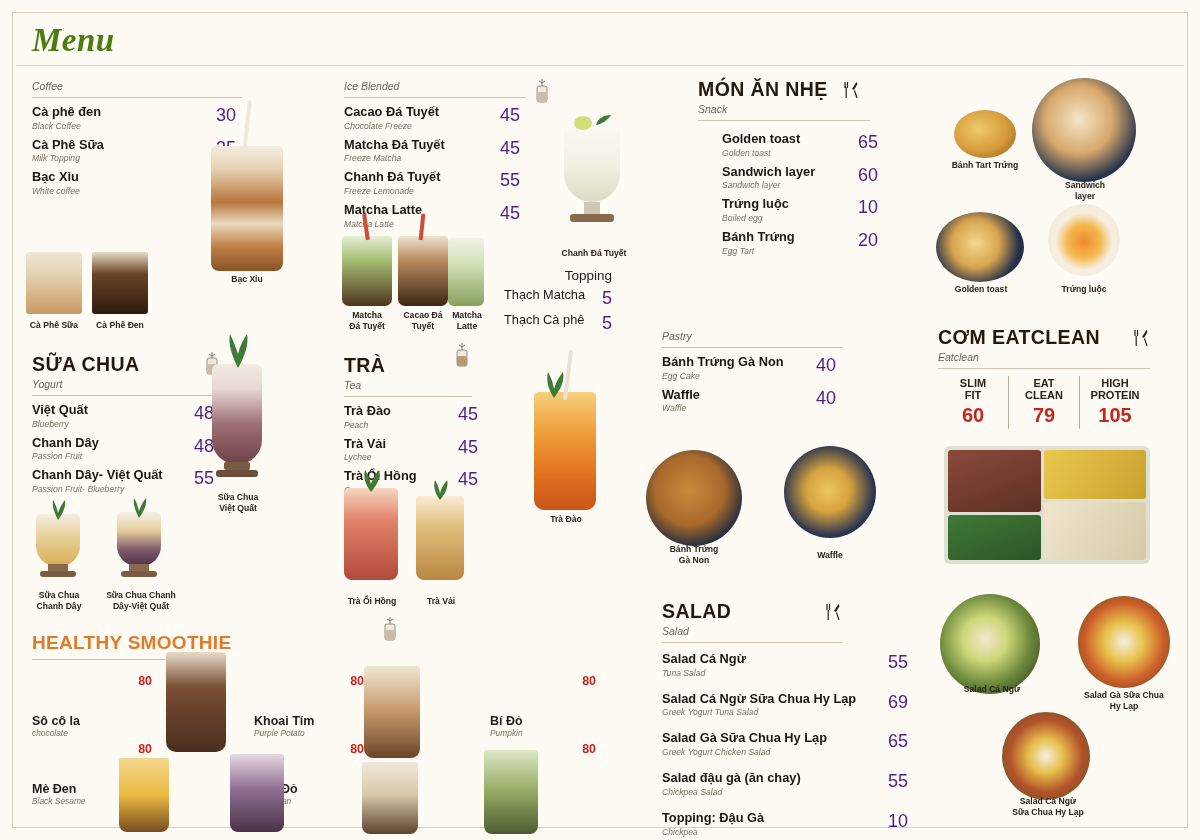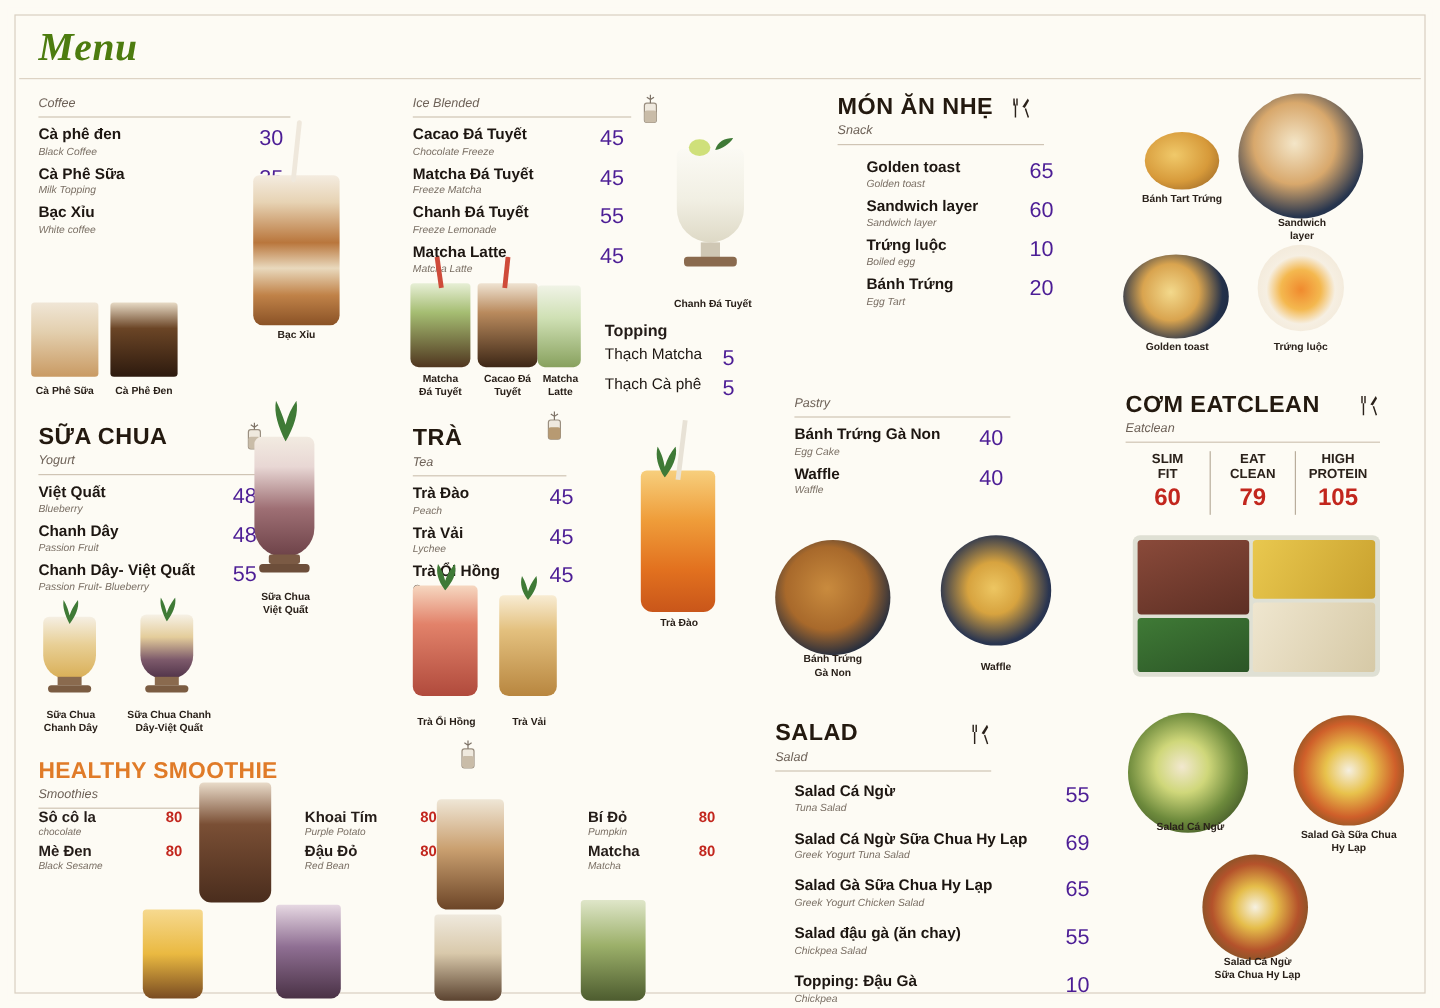--- a/index.html
+++ b/index.html
@@ -52,35 +52,35 @@
   .item .name{font-weight:bold;font-size:12.8px;color:#1d1611;line-height:1.15;}
   .item .desc{font-size:8.6px;color:#7a6f64;font-style:italic;margin-top:1px;}
   .item .price{font-weight:normal;font-size:18px;color:#4c1d95;margin-left:10px;white-space:nowrap;}
   .price-col{min-width:26px;text-align:left;}
   .cap{
     font-size:8.6px;font-weight:bold;color:#2a211a;text-align:center;line-height:1.25;
   }
   
   .ph{border-radius:3px;background:#e9e2d6;position:relative;overflow:hidden;}
   .circle{border-radius:50%;}
-  .topping-h{font-weight:bold;font-size:13.5px;margin-bottom:5px;}
+  .topping-h{font-weight:normal;font-size:13.5px;margin-bottom:5px;text-align:right;}
   .eatclean-box{
     display:flex;border:0;margin-top:6px;
   }
   .ec-cell{
     flex:1;text-align:center;padding:2px 4px;
   }
   .ec-cell + .ec-cell{border-left:1px solid #b9ad9c;}
   .ec-label{font-size:11px;font-weight:bold;line-height:1.05;color:#2a211a;}
   .ec-num{font-size:20px;font-weight:bold;color:#c2261d;margin-top:3px;}
   .smoothie-h{
     font-weight:bold;font-size:19px;color:#e07b28;letter-spacing:.3px;
   }
   .sm-item{display:flex;align-items:flex-start;margin-bottom:4px;}
-  .sm-name{font-weight:bold;font-size:12.5px;}
+  .sm-name{font-weight:bold;font-size:12.5px;margin-top:40px;}
   .sm-desc{font-size:8.4px;color:#7a6f64;font-style:italic;}
   .sm-price{font-weight:bold;font-size:12.4px;color:#c2261d;}
   svg{display:block;}
 </style>
 </head>
 <body>
 
 <div class="page">
   <div class="frame"></div>
 
@@ -195,21 +195,20 @@
         <svg width="32" height="20" viewBox="0 0 32 20">
           <path d="M16 20C12 12 10 6 11 0c3 5 4 9 5 13 2-6 4-9 7-13 1 7-2 13-7 20z" fill="#3f7a36"></path>
         </svg>
       </div>
   </div>
   <div class="cap" style="position:absolute;left:88px;top:584px;width:94px;white-space:pre-line;">Sữa Chua Chanh
 Dây-Việt Quất</div>
 
   <div class="col" style="left:26px;top:626px;width:580px;">
     <div class="smoothie-h">HEALTHY SMOOTHIE</div>
-    <div class="sec-sub">Smoothies</div>
     <div class="sec-line" style="width:186px;"></div>
   </div>
 
   <div style="position:absolute;left:26px;top:668px;width:120px;">
     <div class="sm-item">
       <div style="flex:1;">
         <div class="sm-name">Sô cô la</div>
         <div class="sm-desc">chocolate</div>
       </div>
       <div class="sm-price">80</div>
@@ -498,21 +497,21 @@
     </div>
   </div>
 
   <div class="circle" style="position:absolute;left:640px;top:444px;width:96px;height:96px;border-radius:50%;background:radial-gradient(circle at 45% 42%,#c98b3e 0%,#a8692b 45%,#1b2940 76%,#101b2e 100%);"></div>
   <div class="cap" style="position:absolute;left:642px;top:538px;width:92px;white-space:pre-line;">Bánh Trứng
 Gà Non</div>
 
   <div class="circle" style="position:absolute;left:778px;top:440px;width:92px;height:92px;border-radius:50%;background:radial-gradient(circle at 48% 48%,#edc662 0%,#d7a33f 32%,#2a3550 68%,#17233a 100%);"></div>
   <div class="cap" style="position:absolute;left:788px;top:544px;width:72px;">Waffle</div>
 
-  <div class="col" style="left:640px;top:594px;width:180px;">
+  <div class="col" style="left:656px;top:594px;width:180px;">
     <div class="sec-h">
       <span>SALAD</span>
       <span style="margin-left:auto;">
         <svg width="18" height="18" viewBox="0 0 18 18">
           <path d="M3 1v6M5.5 1v6M4.2 7v10" stroke="#2a211a" stroke-width="1.2" fill="none"></path>
           <path d="M14.5 1L10 8l2 1 3.5-6z" fill="#2a211a"></path>
           <path d="M12.5 9.5L15 17" stroke="#2a211a" stroke-width="1.2"></path>
         </svg>
       </span>
     </div>

